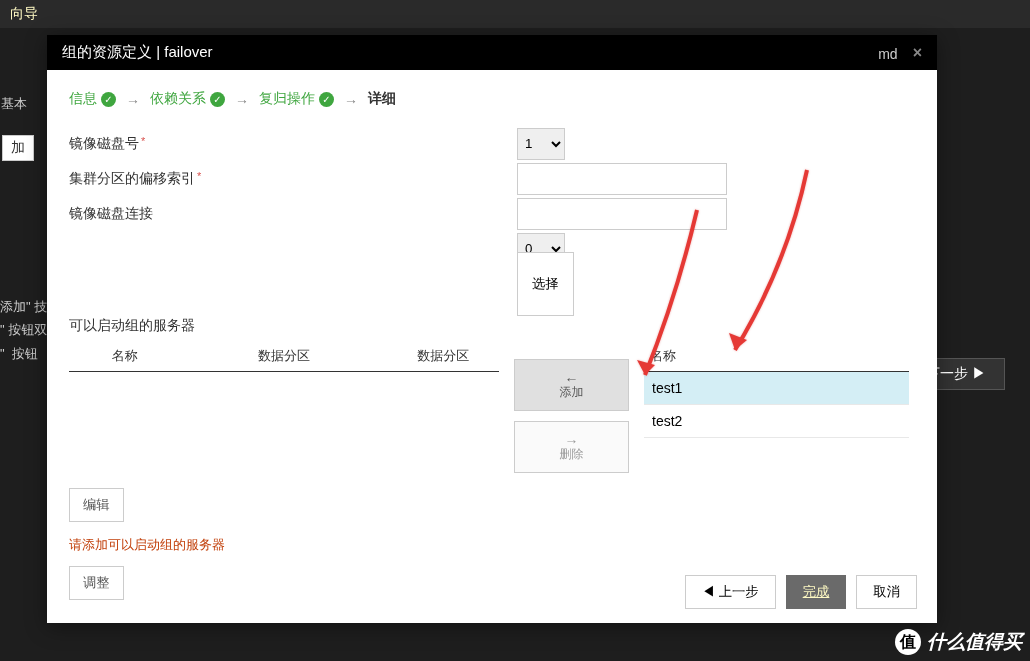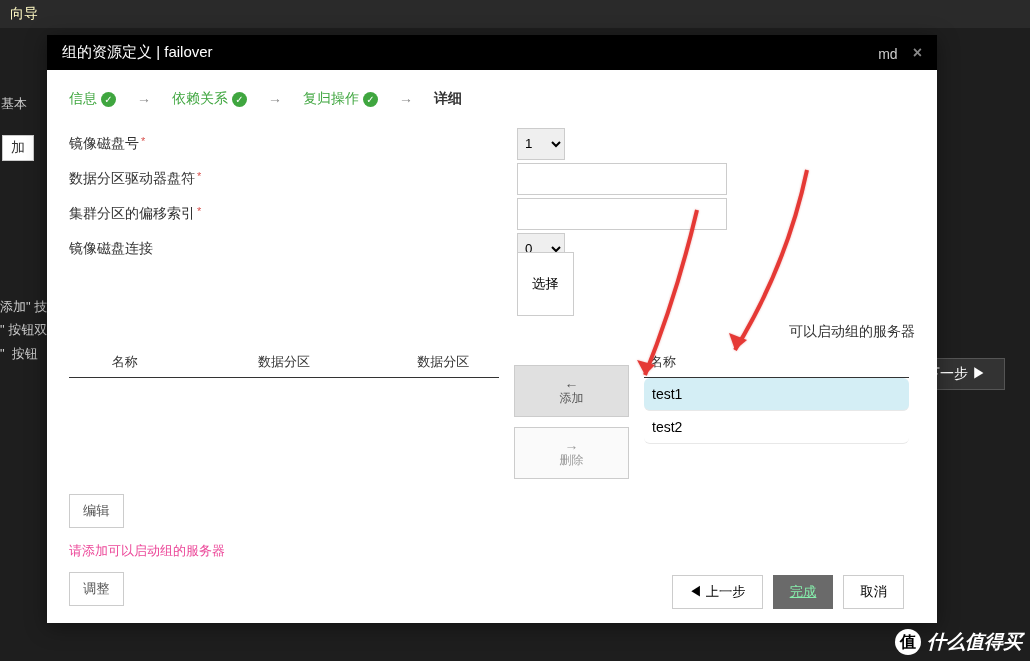--- a/index.html
+++ b/index.html
@@ -53,24 +53,23 @@
 .modal-title { font-size: 15px; }
 .modal-close { color: #888; font-size: 16px; font-weight: bold; cursor: pointer; margin-left: 15px; }
 .modal-header-right { display:flex; align-items:flex-end; color:#ccc;}
 
 .modal-body { padding: 20px 22px; }
 
 
 .steps {
   display: flex;
   align-items: center;
-  gap: 21px;
+  gap: 10px;
   margin-bottom: 18px;
   color: #333;
-  font-family: Liberation Serif, serif;
 }
 .step-done { color: #3fa63f; font-weight: 500; display:flex; align-items:center; gap:4px;}
 .step-done .check-icon {
   display: inline-flex;
   width: 15px; height: 15px;
   border-radius: 50%;
   background: #3fa63f;
   color: #fff;
   align-items: center;
   justify-content: center;
@@ -98,21 +97,21 @@
 }
 select.form-input { width: 48px; padding: 0 3px; }
 .btn-select {
   border: 1px solid #ccc;
   background: #fff;
   padding: 22px 14px;
   cursor: pointer;
 }
 
 
-.section-label { margin-top: 22px; margin-bottom: 6px; color:#333;text-align:right;}
+.section-label { margin-top: 16px; margin-bottom: 6px; color:#333;}
 
 
 .tables-area {
   display: flex;
   gap: 15px;
   align-items: flex-start;
   margin-top: 4px;
 }
 .table-left {
   width: 430px;
@@ -125,21 +124,20 @@
 }
 .table-head > div { flex:1; text-align: center; color:#333; font-size:13px;}
 .table-head.single > div { text-align:left; padding-left: 6px; }
 .table-right {
   width: 265px;
 }
 .table-right .row {
   padding: 8px 8px;
   border-bottom: 1px solid #e8e8e8;
   cursor: pointer;
-  border-radius: 6px;
 }
 .table-right .row.selected { background: #d4eef5; }
 
 
 .transfer-col {
   width: 115px;
   display: flex;
   flex-direction: column;
   gap: 10px;
   padding-top: 18px;
@@ -162,41 +160,41 @@
 
 
 .edit-btn, .adjust-btn {
   border: 1px solid #ccc;
   background: #fff;
   padding: 7px 13px;
   cursor: pointer;
   color: #555;
 }
 .lower-area { margin-top: 15px; }
-.warning { color: #ec4899; margin: 14px 0 12px; font-size: 13px; }
+.warning { color: #c2410c; margin: 14px 0 12px; font-size: 13px; }
 
 
 .modal-footer {
   position: absolute;
   bottom: 0;
-  right: 13px;
+  right: 0;
   padding: 14px 20px;
   display: flex;
   gap: 10px;
   align-items: center;
 }
 .footer-btn {
   border: 1px solid #ccc;
   background: #fff;
   padding: 7px 16px;
   cursor: pointer;
 }
 .footer-btn.primary {
   background: #6a6a6a;
-  color: #86efac;
+  color: #fef9c3;
   border-color: #6a6a6a;
   text-decoration: underline;
 }
 
 
 .arrow-annotation {
   position: absolute;
   pointer-events: none;
 }
 .arrow-svg { filter: drop-shadow(0 0 1px rgba(200,0,0,0.3)); }
@@ -272,25 +270,20 @@
 
     <div style="display:flex;">
       <div style="width:448px;">
         <div class="form-row">
           <span class="form-label">
             <span>镜像磁盘号</span><span class="required">*</span>
           </span>
         </div>
         <div class="form-row">
           <span class="form-label">
-            <span>数据分区驱动器盘符</span><span class="required">*</span>
-          </span>
-        </div>
-        <div class="form-row">
-          <span class="form-label">
             <span>集群分区的偏移索引</span><span class="required">*</span>
           </span>
         </div>
         <div class="form-row">
           <span class="form-label">镜像磁盘连接</span>
         </div>
       </div>
       <div style="flex:1;">
         <div class="form-row">
           <select class="form-input">

